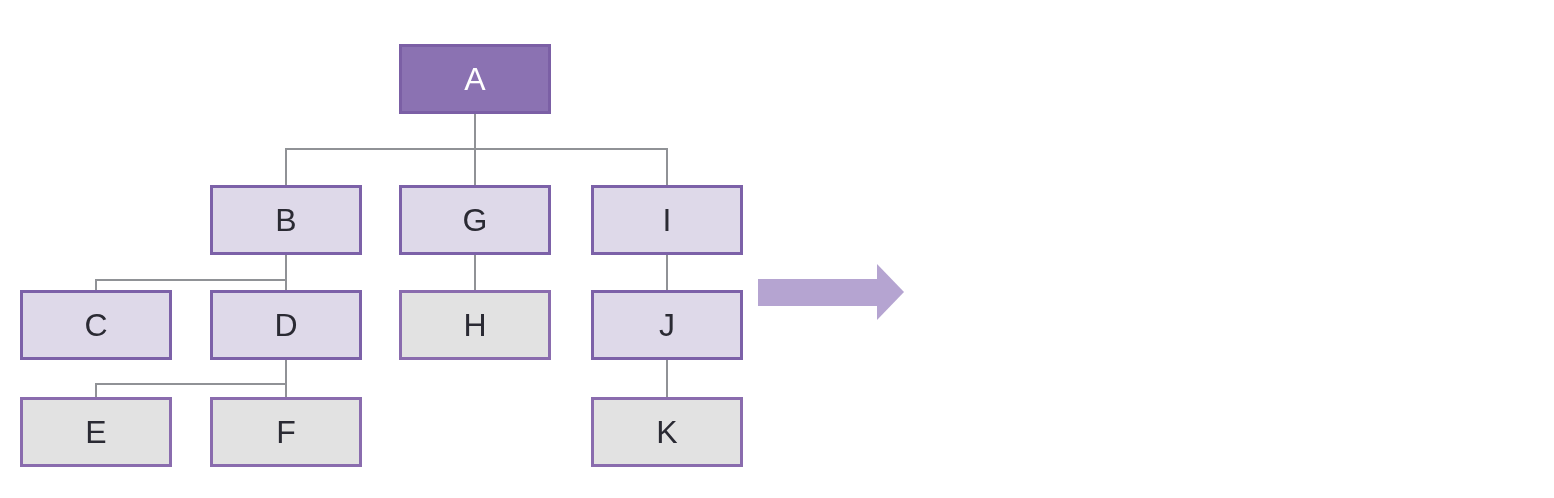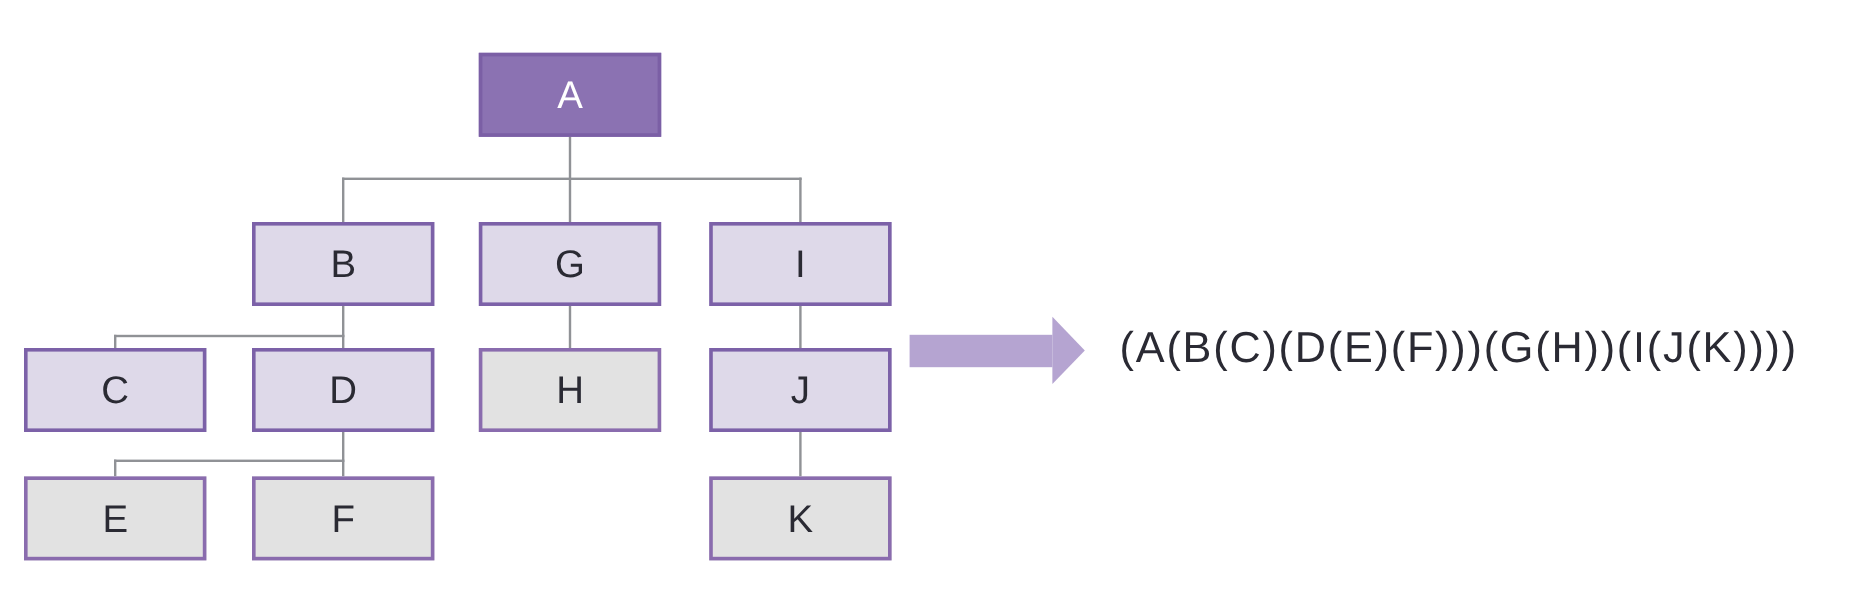--- a/index.html
+++ b/index.html
@@ -120,15 +120,14 @@
   </div>
   <div class="node" style="left:591px; top:397px;" data-variant="gray">
     <span>K</span>
   </div>
 
   <div>
     <div class="arrow-shaft"></div>
     <div class="arrow-head"></div>
   </div>
 
-  <div class="serialized">(A(B(C)(D(E)(F)))(G(H))(I(J(K))))</div>
 
 </div>
 
 </body></html>

